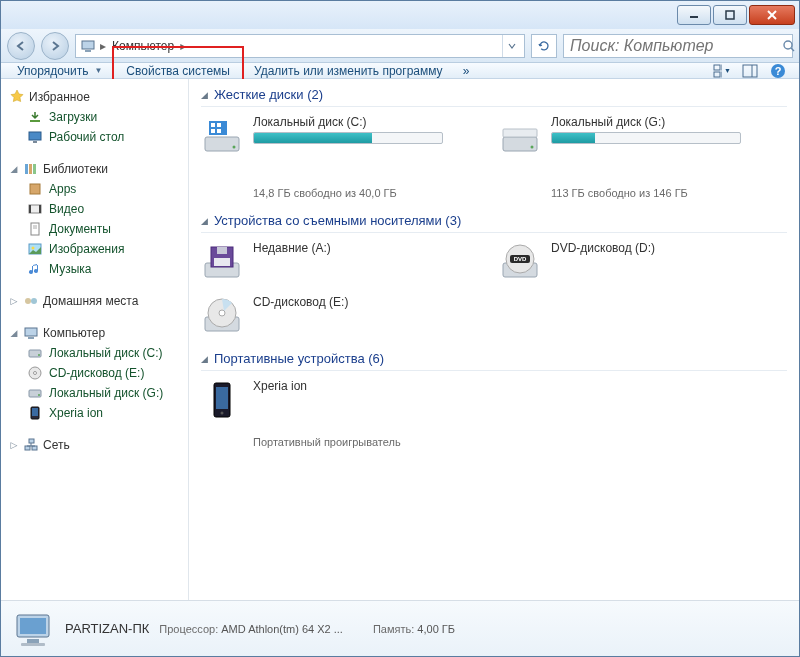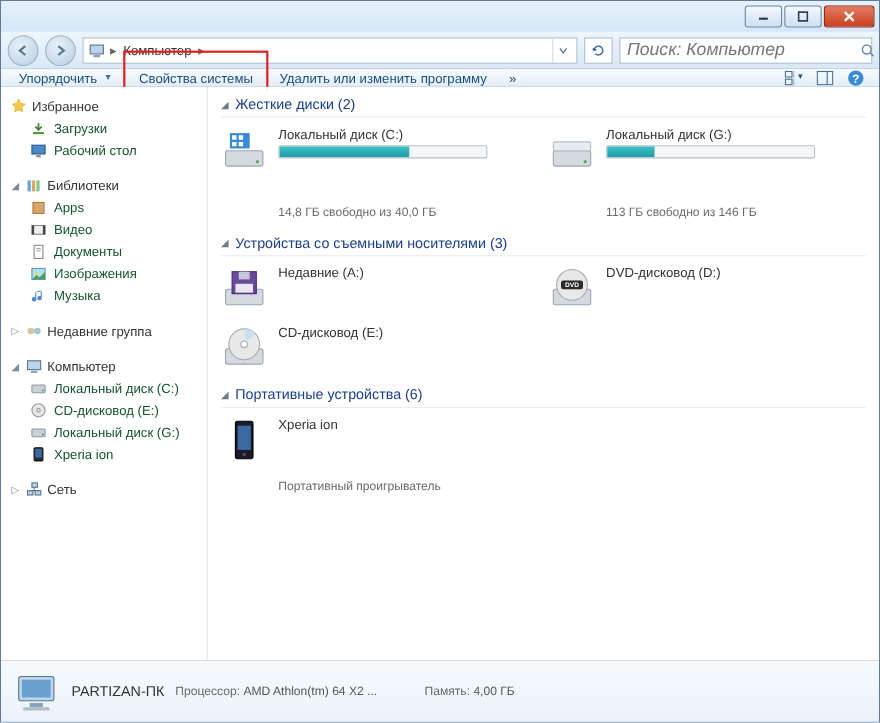--- a/index.html
+++ b/index.html
@@ -268,21 +268,21 @@
 
       <div class="sb-group">
         <div class="sb-head">
           <span class="sb-exp">▷</span>
           <span class="ico">
               <svg width="16" height="14">
                 <circle cx="5" cy="7" r="3" fill="#d6c6a0"></circle>
                 <circle cx="11" cy="7" r="3" fill="#a0c6d6"></circle>
               </svg>
             </span>
-          <span>Недавние группа</span>
+          <span>Домашняя места</span>
         </div>
       </div>
 
       <div class="sb-group">
         <div class="sb-head sel" style="padding-left:0">
           <span class="sb-exp">◢</span>
           <span class="ico">
               <svg width="16" height="14">
                 <rect x="2" y="2" width="12" height="8" fill="#bcd3e8" stroke="#5a7590"></rect>
                 <rect x="5" y="11" width="6" height="2" fill="#8aa2b8"></rect>
@@ -471,18 +471,18 @@
           <rect x="16" y="30" width="12" height="4" fill="#8aa2b8"></rect>
           <rect x="10" y="34" width="24" height="3" rx="1" fill="#b0bcc8"></rect>
         </svg>
     </div>
     <div class="col" style="min-width:80px">
       <div class="hn">PARTIZAN-ПК</div>
     </div>
     <div class="col">
       <div><span class="lbl">Процессор:</span> <span>AMD Athlon(tm) 64 X2 ...</span></div>
     </div>
-    <div class="col" style="margin-left:33px">
+    <div class="col" style="margin-left:20px">
       <div><span class="lbl">Память:</span> <span>4,00 ГБ</span></div>
     </div>
   </div>
 
 </div>
 
 </body></html>

